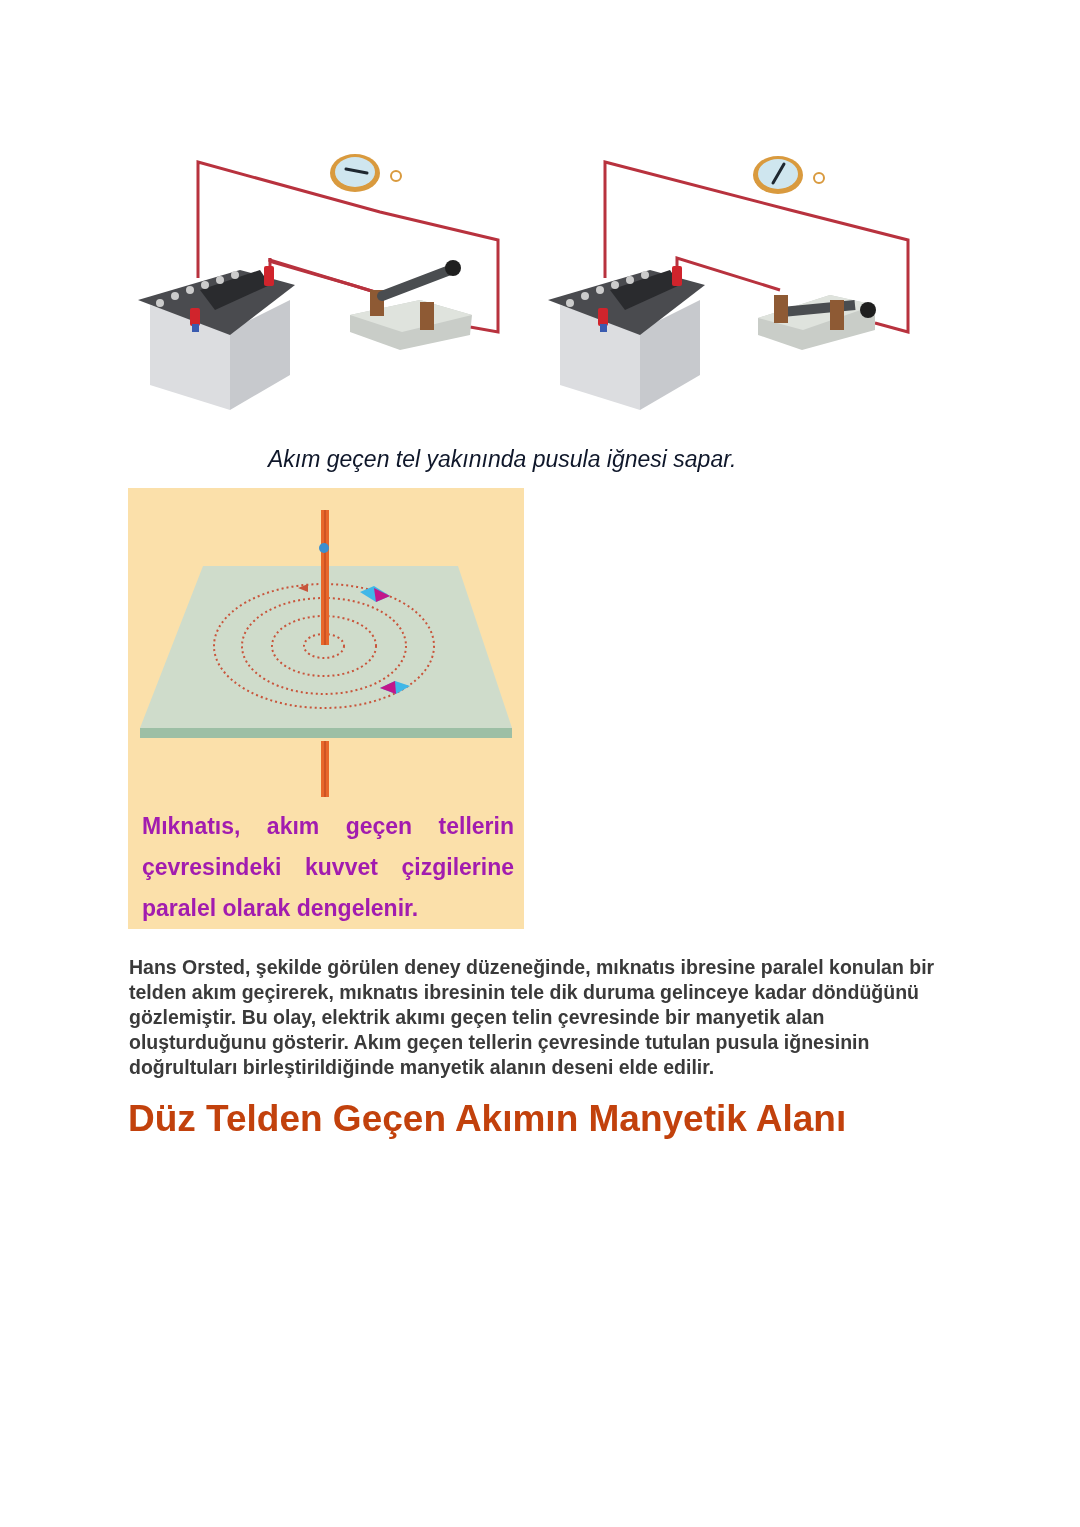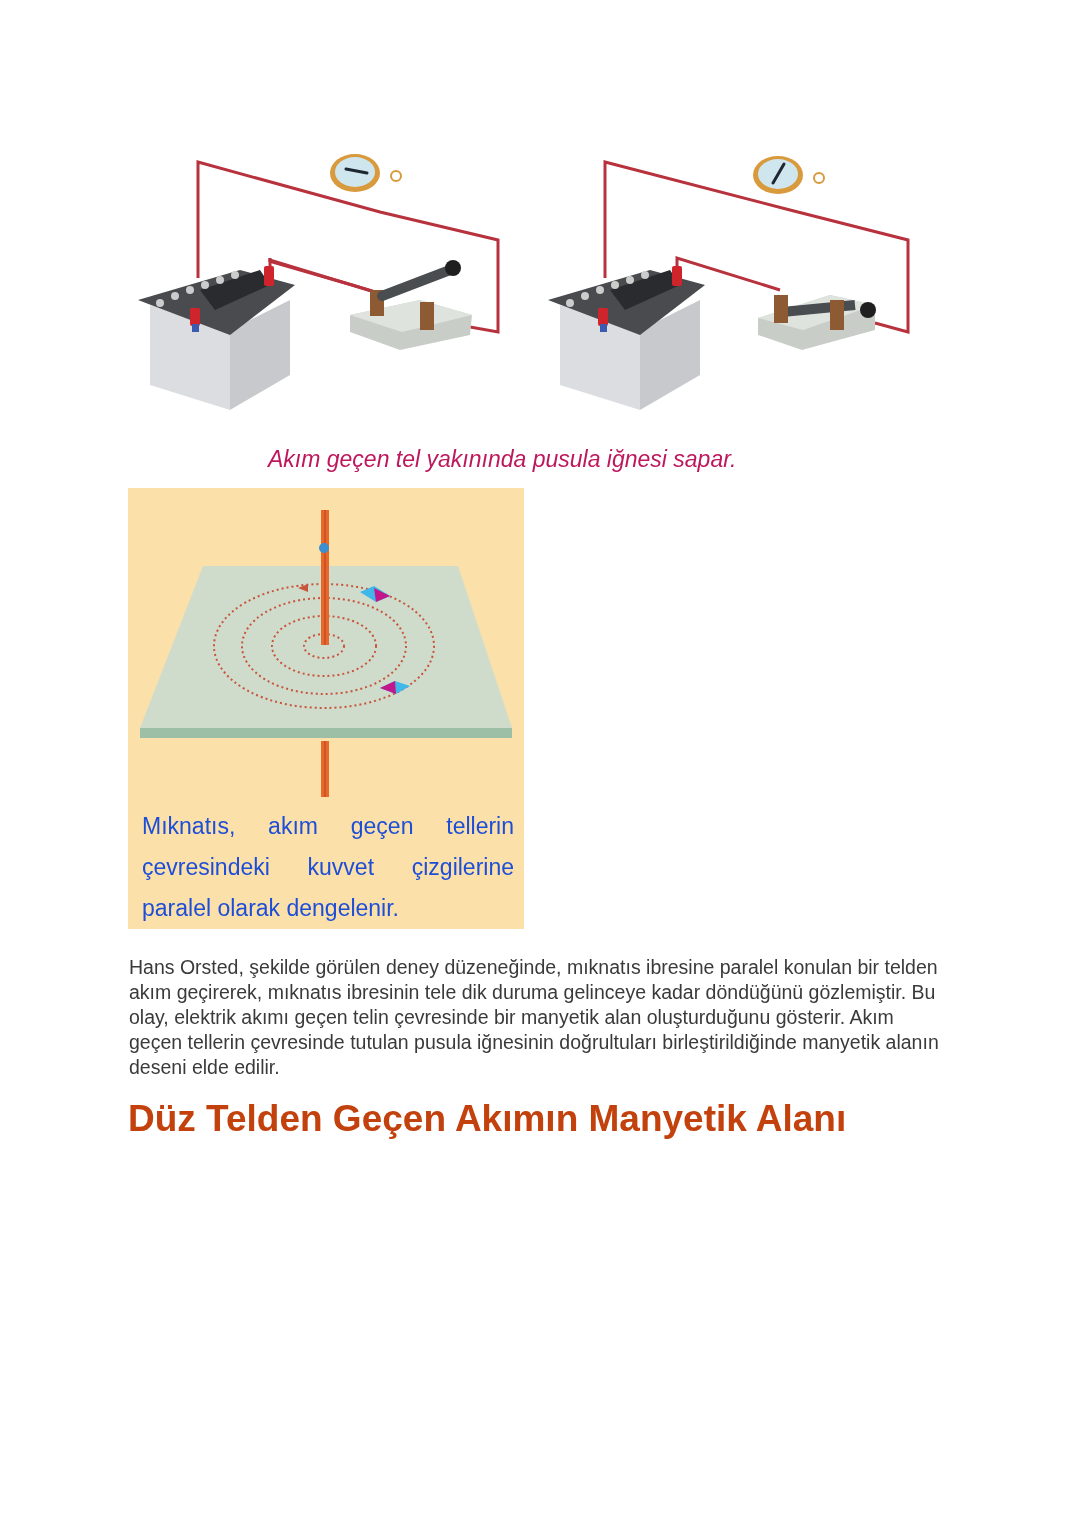--- a/index.html
+++ b/index.html
@@ -1,22 +1,22 @@
 <!DOCTYPE html>
 <html><head>
 <meta charset="utf-8">
 <style>
   html, body { margin: 0; padding: 0; background: #ffffff; }
   body { width: 1080px; height: 1527px; position: relative; overflow: hidden; font-family: "Liberation Sans", sans-serif; }
   .fig1 { position: absolute; left: 120px; top: 140px; width: 820px; height: 290px; }
-  .caption1 { position: absolute; left: 268px; top: 446px; font-size: 23px; font-style: italic; color: #be185d; font-family: "Liberation Sans", sans-serif; white-space: nowrap; }
+  .caption1 { position: absolute; left: 268px; top: 446px; font-size: 23px; font-style: italic; color: #0f172a; font-family: "Liberation Sans", sans-serif; white-space: nowrap; }
   .fig2 { position: absolute; left: 128px; top: 488px; width: 396px; height: 441px; background: #fbe0aa; }
   .fig2 svg { position: absolute; left: 0; top: 0; }
-  .fig2-text { position: absolute; left: 14px; top: 318px; width: 372px; font-size: 23px; line-height: 41px; color: #1d4ed8; text-align: justify; text-align-last: left; }
-  .para { position: absolute; left: 129px; top: 955px; width: 820px; font-size: 19.5px; line-height: 25px; color: #3a3a3a; }
+  .fig2-text { position: absolute; left: 14px; top: 318px; width: 372px; font-size: 23px; line-height: 41px; color: #a21caf; text-align: justify; text-align-last: left; font-weight: bold; }
+  .para { position: absolute; left: 129px; top: 955px; width: 820px; font-size: 19.5px; line-height: 25px; color: #3a3a3a; font-weight: bold; }
   .heading { position: absolute; left: 128px; top: 1098px; margin: 0; font-size: 37px; font-weight: bold; color: #c2410c; white-space: nowrap; }
 </style>
 </head>
 <body>
 
 <div class="fig1">
   <svg width="820" height="290" viewBox="0 0 820 290" xmlns="http://www.w3.org/2000/svg">
 
     <g>
 

